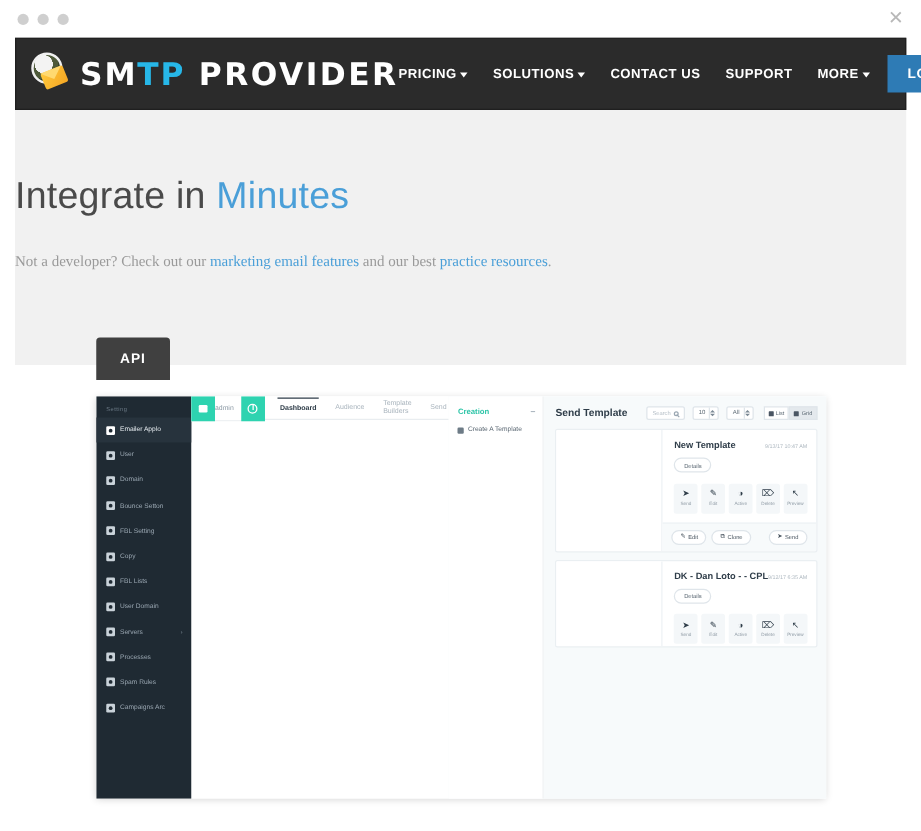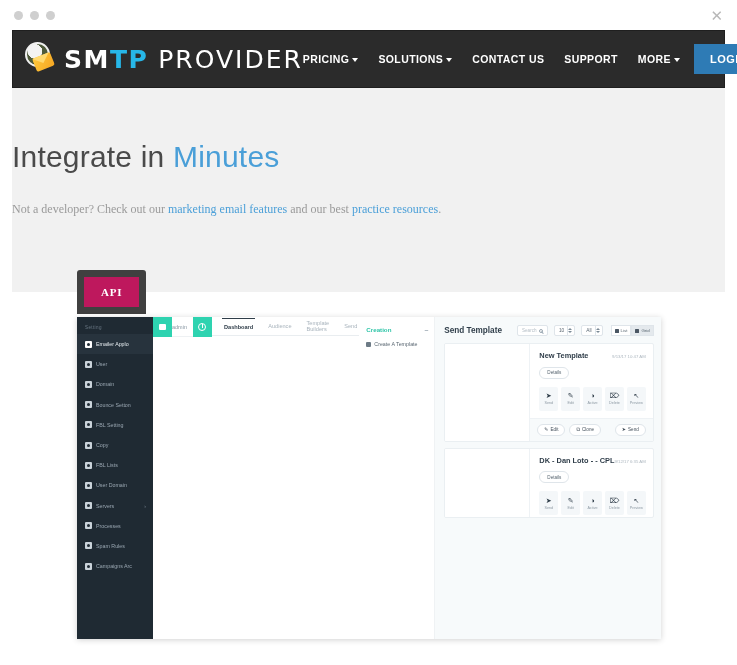--- a/index.html
+++ b/index.html
@@ -65,21 +65,21 @@
     border-left: 9.5px solid transparent;
     border-right: 9.5px solid transparent;
     border-top: 8px solid #ffd970;
   }
   .logo-text {
     font-size: 25px; letter-spacing: 1.5px; font-weight: 700;
     color: #ffffff; white-space: nowrap;
     font-family: "DejaVu Sans", sans-serif;
   }
   .logo-text .hl { color: #27b7e8; }
-  .logo-text .thin { font-weight: 400; letter-spacing: 2px; }
+  .logo-text .thin { font-weight: 700; letter-spacing: 2px; }
 
   .navlinks {
     display: flex; align-items: center; gap: 20px;
     margin-left: auto; margin-right: 14px;
   }
   .navlink {
     color: #ffffff; font-size: 10.5px; font-weight: 700;
     letter-spacing: 0.4px; white-space: nowrap;
     display: flex; align-items: center; gap: 3px;
     cursor: pointer;
@@ -122,25 +122,24 @@
     margin: 0 12px;
     padding: 22px 0 0 65px;
     height: 44px;
   }
   .tabs { display: flex; align-items: flex-end; gap: 14px; }
   .tab {
     font-size: 11px; font-weight: 700; letter-spacing: 0.8px;
     color: #2b3a4a; padding: 6px 2px; cursor: pointer;
   }
   .tab.active {
-    background: #be185d; color: #ffffff;
+    background: #404040; color: #ffffff;
     padding: 9px 17px;
     border-radius: 3px 3px 0 0;
-    border: 7px solid #404040;
-    font-family: Liberation Serif, serif;
+    border: 2px solid #404040;
   }
 
   
   .app-shot {
     position: absolute;
     left: 77px; top: 317px;
     width: 584px; height: 322px;
     background: #ffffff;
     box-shadow: 0 1px 6px rgba(0,0,0,.18);
     display: flex;

